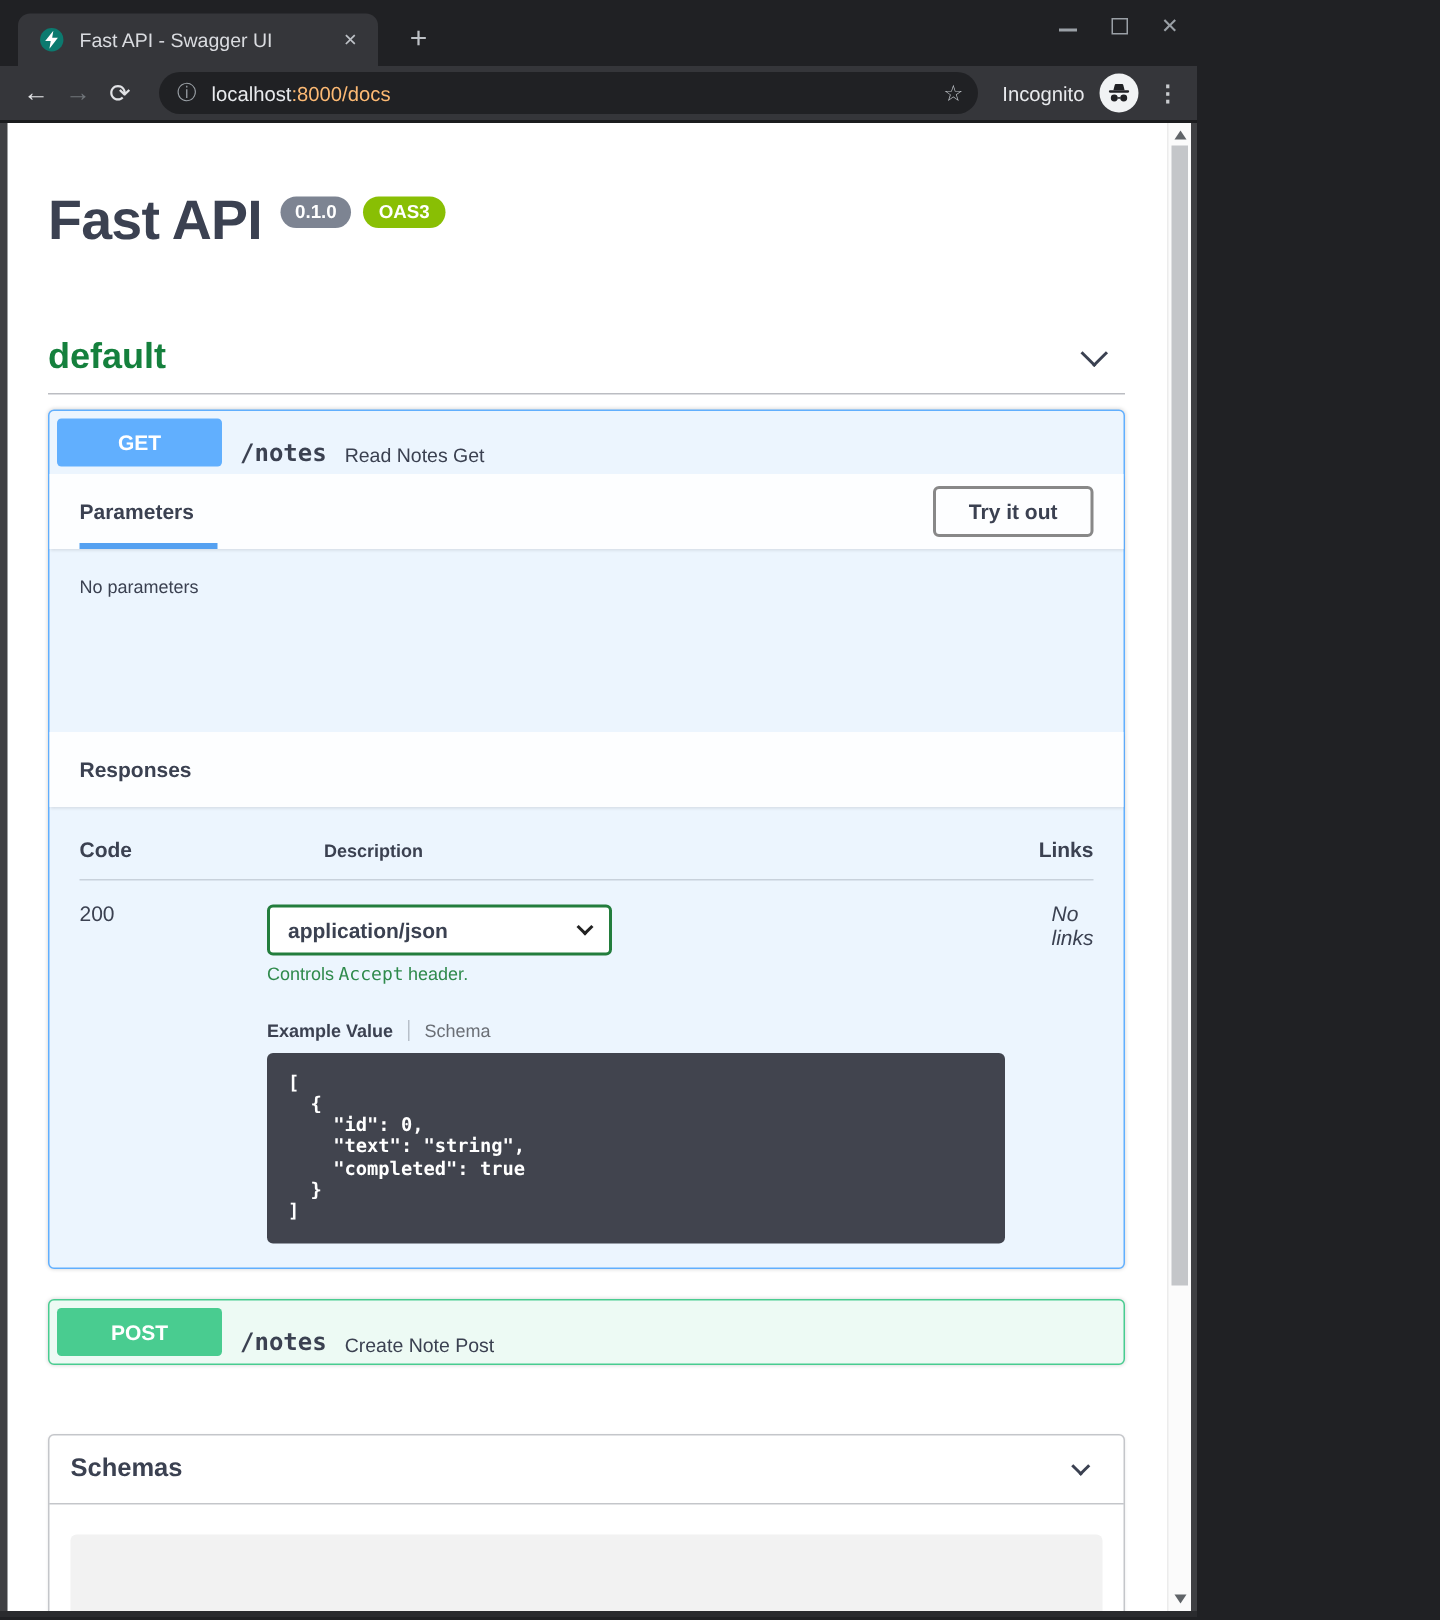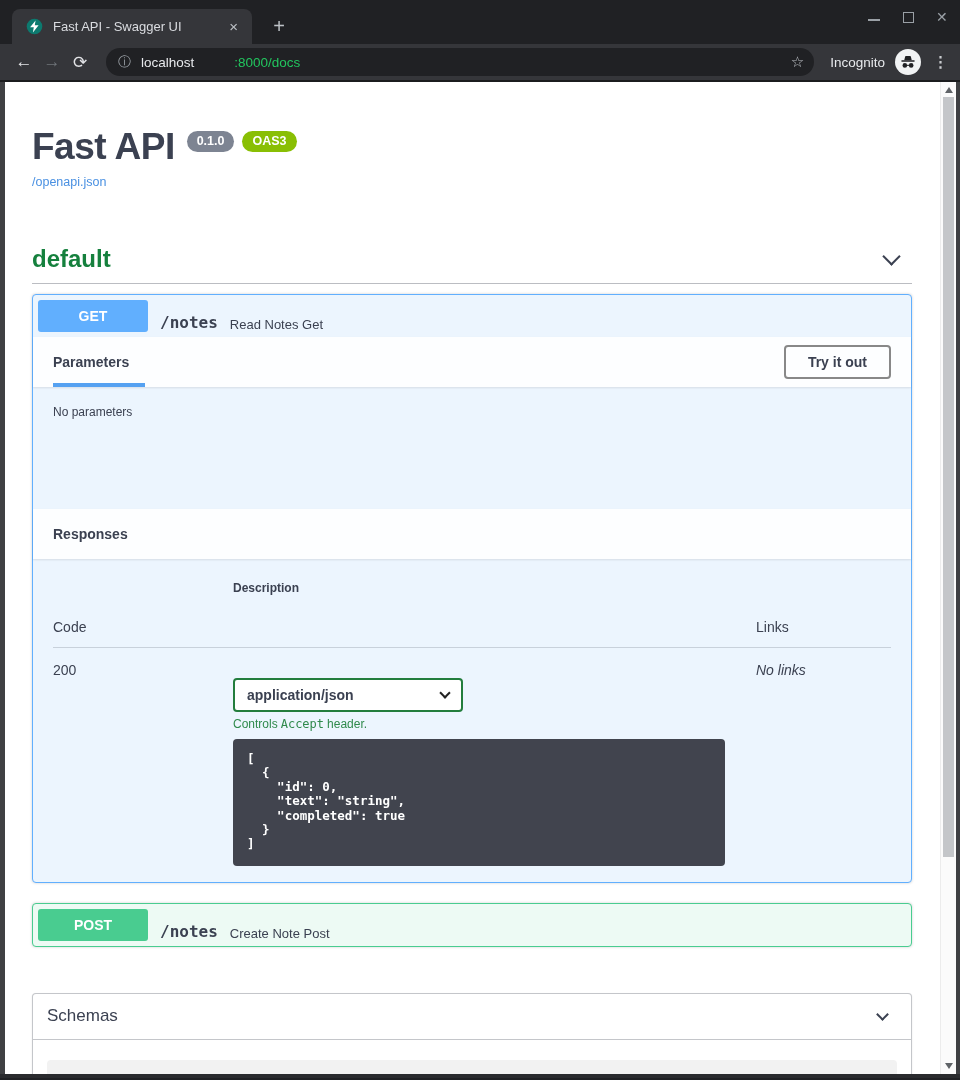--- a/index.html
+++ b/index.html
@@ -1,18 +1,18 @@
 <!DOCTYPE html>
 <html><head>
 <meta charset="utf-8">
 <style>
   * { margin:0; padding:0; box-sizing:border-box; }
   html,body { width:960px; height:1080px; overflow:hidden; background:#202124;
               font-family:"Liberation Sans", sans-serif; }
-  .window { position:relative; width:960px; height:1080px; background:#202124; }
+  .window { position:relative; width:798px; height:1080px; background:#202124; }
 
   
   .tabstrip { position:relative; height:44px; background:#202124; }
   .tab { position:absolute; left:12px; top:9px; width:240px; height:35px;
          background:#35363a; border-radius:8px 8px 0 0; display:flex; align-items:center;
          padding:0 10px 0 14px; }
   .favicon { width:17px; height:17px; flex:0 0 17px; margin-right:10px; }
   .tab-title { color:#dadce0; font-size:13px; flex:1; white-space:nowrap; overflow:hidden; }
   .tab-close { color:#bdc1c6; font-size:15px; padding:0 4px; cursor:default; }
   .newtab { position:absolute; left:266px; top:13px; color:#bdc1c6; font-size:20px;
@@ -25,21 +25,21 @@
 
   .toolbar { position:relative; height:38px; background:#35363a; display:flex; align-items:center;
              padding:0 10px; border-bottom:2px solid #1b1c1e; }
   .navbtn { width:28px; text-align:center; font-size:17px; color:#e2e3e6; }
   .navbtn.disabled { color:#70757a; }
   .omnibox { flex:1; height:28px; margin:0 8px 0 12px; background:#202124; border-radius:14px;
              display:flex; align-items:center; padding:0 10px 0 12px; }
   .info-icon { color:#9aa0a6; font-size:13px; margin-right:10px; }
   .url { font-size:13.5px; }
   .url .host { color:#e8eaed; }
-  .url .rest { color:#22c55e;margin-left:40px; }
+  .url .rest { color:#fdba74; }
   .star-icon { margin-left:auto; color:#bdc1c6; font-size:15px; }
   .incog-label { color:#e8eaed; font-size:13.5px; margin:0 10px 0 8px; }
   .incog-badge { width:26px; height:26px; border-radius:50%; background:#f1f3f4;
                  display:flex; align-items:center; justify-content:center; }
   .menu-dots { color:#c9cccf; font-size:15px; letter-spacing:0; margin:0 2px 0 12px; font-weight:bold; }
 
   
   .page { position:relative; height:996px; background:#fff; overflow:hidden; }
   .frame-left { position:absolute; left:0; top:0; bottom:0; width:5px; background:#3f4043; z-index:5; }
   .frame-right { position:absolute; right:0; top:0; bottom:0; width:4px; background:#3f4043; z-index:5; }
@@ -94,49 +94,49 @@
                 font-size:14px; font-weight:600; padding:7px 22px; font-family:inherit;text-align:right; }
 
   .no-params { padding:18px 20px 90px; font-size:12px; }
   .responses-head { min-height:50px; }
   .responses-body { padding:20px 20px 16px; }
   .rt-head { display:flex; border-bottom:1px solid rgba(59,65,81,.2); padding-bottom:12px; }
   .rt-row  { display:flex; padding-top:14px; align-items:flex-start; }
   .col-code { width:180px; font-size:14px; }
   .col-desc { width:492px; }
   .col-links { flex:1; padding-left:31px; font-size:14px; }
-  .rt-head .col-code, .rt-head .col-links { font-weight:normal;margin-top:40px; }
+  .rt-head .col-code, .rt-head .col-links { font-weight:bold; }
   .rt-head .col-desc { font-weight:bold; font-size:12px; padding-top:2px; }
   .italic { font-style:italic; }
 
   .dark-panel { background:#41444e; border-radius:4px; color:#fff; }
   .resp-desc { padding:11px 12px; font-family:"DejaVu Sans Mono", monospace;
                font-size:12.5px; font-style:italic; font-weight:600; }
 
-  .media-select-wrap { position:relative; width:230px; margin-top:16px; }
+  .media-select-wrap { position:relative; width:230px; margin-top:2px; }
   .media-select { width:230px; background:#fff; border:2px solid #237d3d; border-radius:4px;
                   padding:7px 12px; font-size:14px; font-weight:bold; color:#3b4151; }
   .select-chev { position:absolute; right:14px; top:11px; width:8px; height:8px;
                  transform:rotate(45deg); border-color:#222; }
   .controls-note { margin-top:5px; font-size:12px; color:#2f8a4c; }
   .controls-note .mono { font-family:"DejaVu Sans Mono", monospace; margin:0 3px; }
 
   .model-tabs { margin-top:24px; font-size:12px; display:flex; align-items:center; }
   .model-tabs .active { font-weight:bold; color:#3b4151; }
   .model-tabs .inactive { color:#6b6f76; margin-left:10px; padding-left:10px;
                           border-left:1px solid rgba(59,65,81,.3); }
   .example-pre { margin-top:8px; width:492px; padding:13px 14px 15px;
                  font-family:"DejaVu Sans Mono", monospace; font-size:12.5px; font-weight:600;
                  line-height:1.13; white-space:pre; }
 
   .schemas-box { margin-top:46px; border:1px solid rgba(59,65,81,.3); border-radius:4px;
                  background:#fff; box-shadow:0 1px 2px rgba(0,0,0,.1); }
   .schemas-head { display:flex; align-items:center; justify-content:space-between;
                   min-height:46px; padding:0 14px 0 14px; border-bottom:1px solid rgba(59,65,81,.3); }
-  .schemas-title { font-size:17px; font-weight:400; color:#3b4151; }
+  .schemas-title { font-size:17px; font-weight:700; color:#3b4151; }
   .schemas-body { padding:20px 14px 0; }
   .model-box { background:#f2f2f2; border-radius:4px; padding:20px 20px 60px; display:flex; align-items:center; }
 </style>
 </head>
 <body>
 
 <div class="window">
 
   <div class="tabstrip">
     <div class="tab">
@@ -180,21 +180,20 @@
   </div>
 
   <div class="page">
     <div class="frame-left"></div>
     <div class="frame-right"></div>
 
     <div class="content">
 
       <div>
         <h1 class="api-title">Fast API</h1><span class="badges"><span class="badge version">0.1.0</span><span class="badge oas">OAS3</span></span>
-        <a class="spec-link" href="#">/openapi.json</a>
       </div>
 
       <div class="tag-header">
         <span class="tag-title">default</span>
         <span class="chev chev-down-lg"></span>
       </div>
       <div class="tag-divider"></div>
 
       <div class="opblock get">
         <div class="op-summary">
@@ -227,20 +226,24 @@
           <div class="rt-row">
             <span class="col-code">200</span>
             <div class="col-desc">
 
               <div class="media-select-wrap">
                 <div class="media-select">application/json</div>
                 <span class="chev select-chev"></span>
               </div>
               <div class="controls-note"><span>Controls</span><span class="mono">Accept</span><span>header.</span></div>
 
+              <div class="model-tabs">
+                <span class="active">Example Value</span>
+                <span class="inactive">Schema</span>
+              </div>
               <pre class="dark-panel example-pre">[
   {
     "id": 0,
     "text": "string",
     "completed": true
   }
 ]</pre>
             </div>
             <span class="col-links italic">No links</span>
           </div>

